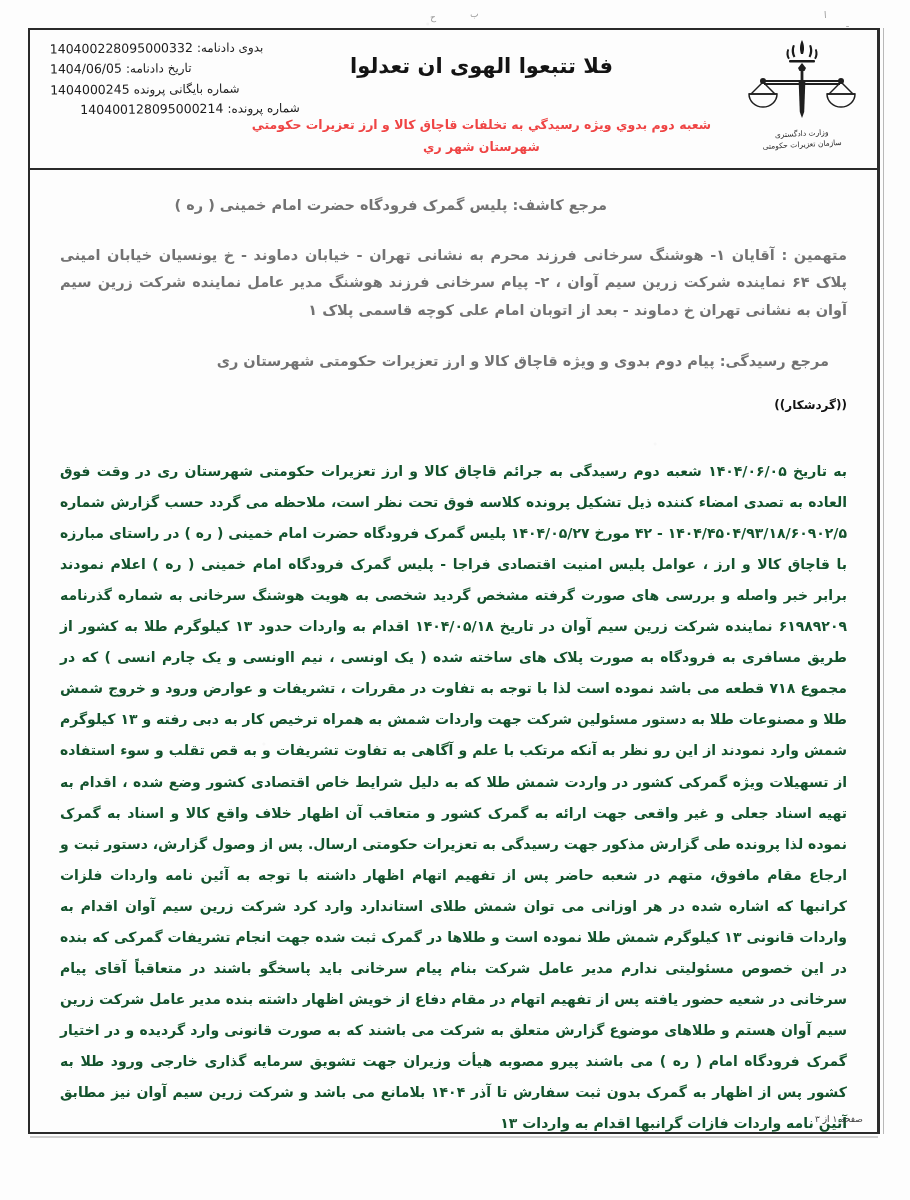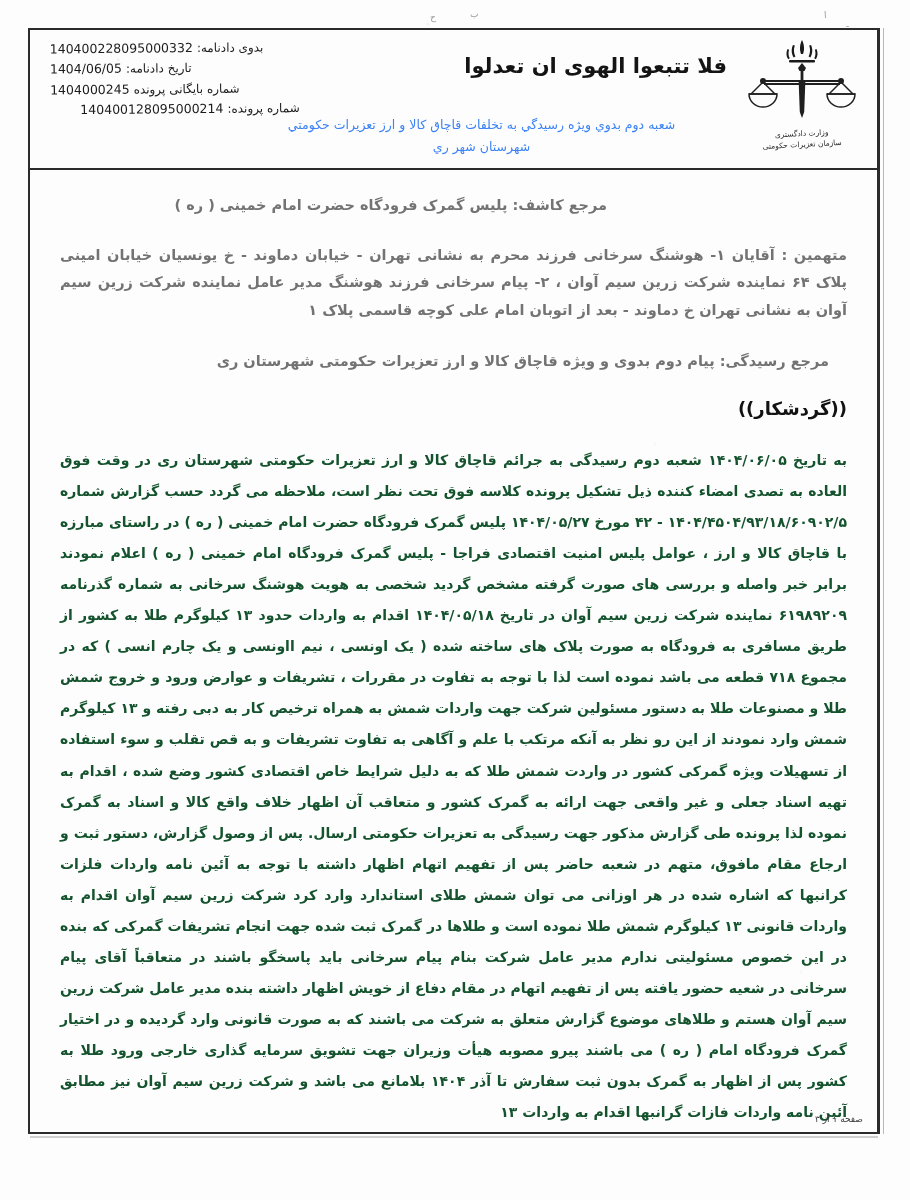--- a/index.html
+++ b/index.html
@@ -112,27 +112,26 @@
     left: 206px;
     right: 150px;
     text-align: center;
   }
   .quran-line {
     font-size: 21px;
     font-weight: bold;
     color: #141414;
     letter-spacing: .5px;
     margin-bottom: 36px;
-    text-align: right;
   }
   .branch-line {
     font-size: 12.5px;
-    font-weight: normal;
+    font-weight: bold;
     line-height: 1.75;
-    color: #3b82f6;
+    color: #ef4444;
     margin-top: 20px;
   }
 
   
   .header-meta {
     position: absolute;
     top: 8px;
     left: 16px;
     width: 300px;
     text-align: left;
@@ -170,24 +169,24 @@
     color: #737373;
     margin: 0 0 22px 0;
     text-align: right;
   }
   .field-line.block-lines {
     text-align: justify;
     text-align-last: right;
     margin-bottom: 24px;
   }
   .gardeshkar {
-    font-size: 18px;
+    font-size: 12px;
     font-weight: bold;
     color: #121212;
-    margin: 0 0 26px 0;
+    margin: 0 0 44px 0;
     text-align: right;
   }
   .body-para {
     font-size: 14px;
     font-weight: bold;
     line-height: 2.22;
     color: #14532d;
     text-align: justify;
     text-align-last: right;
     margin: 0;

